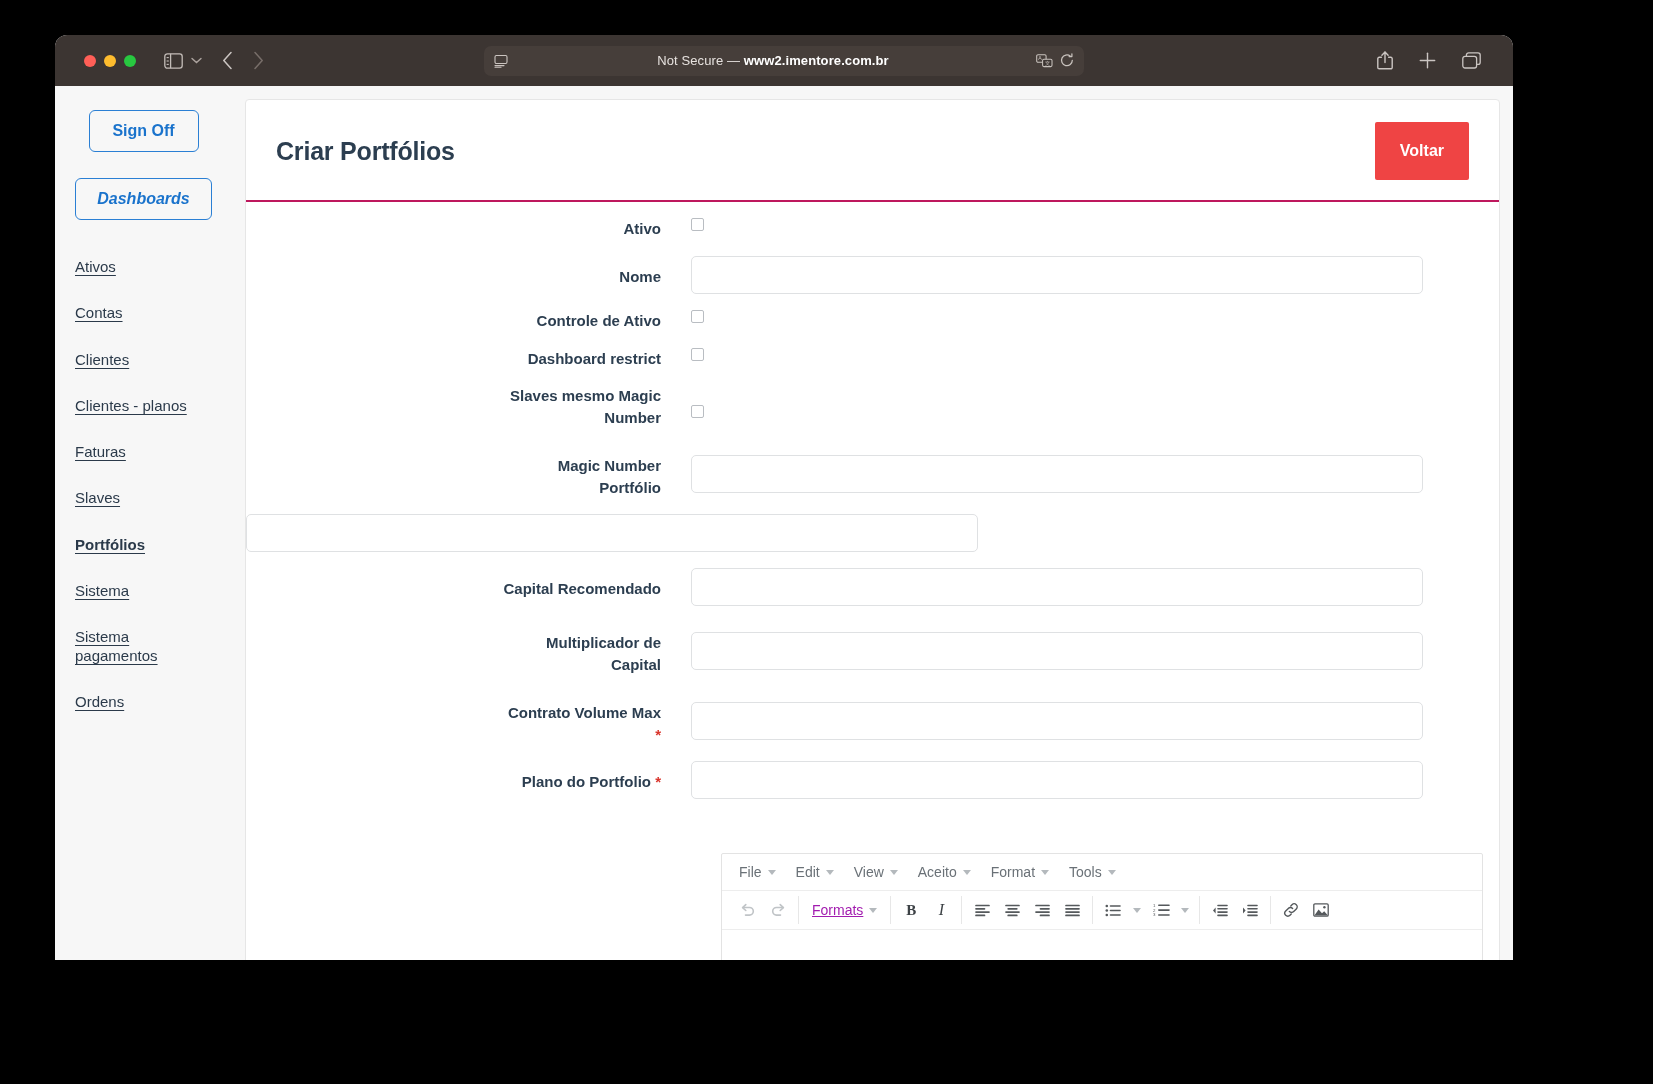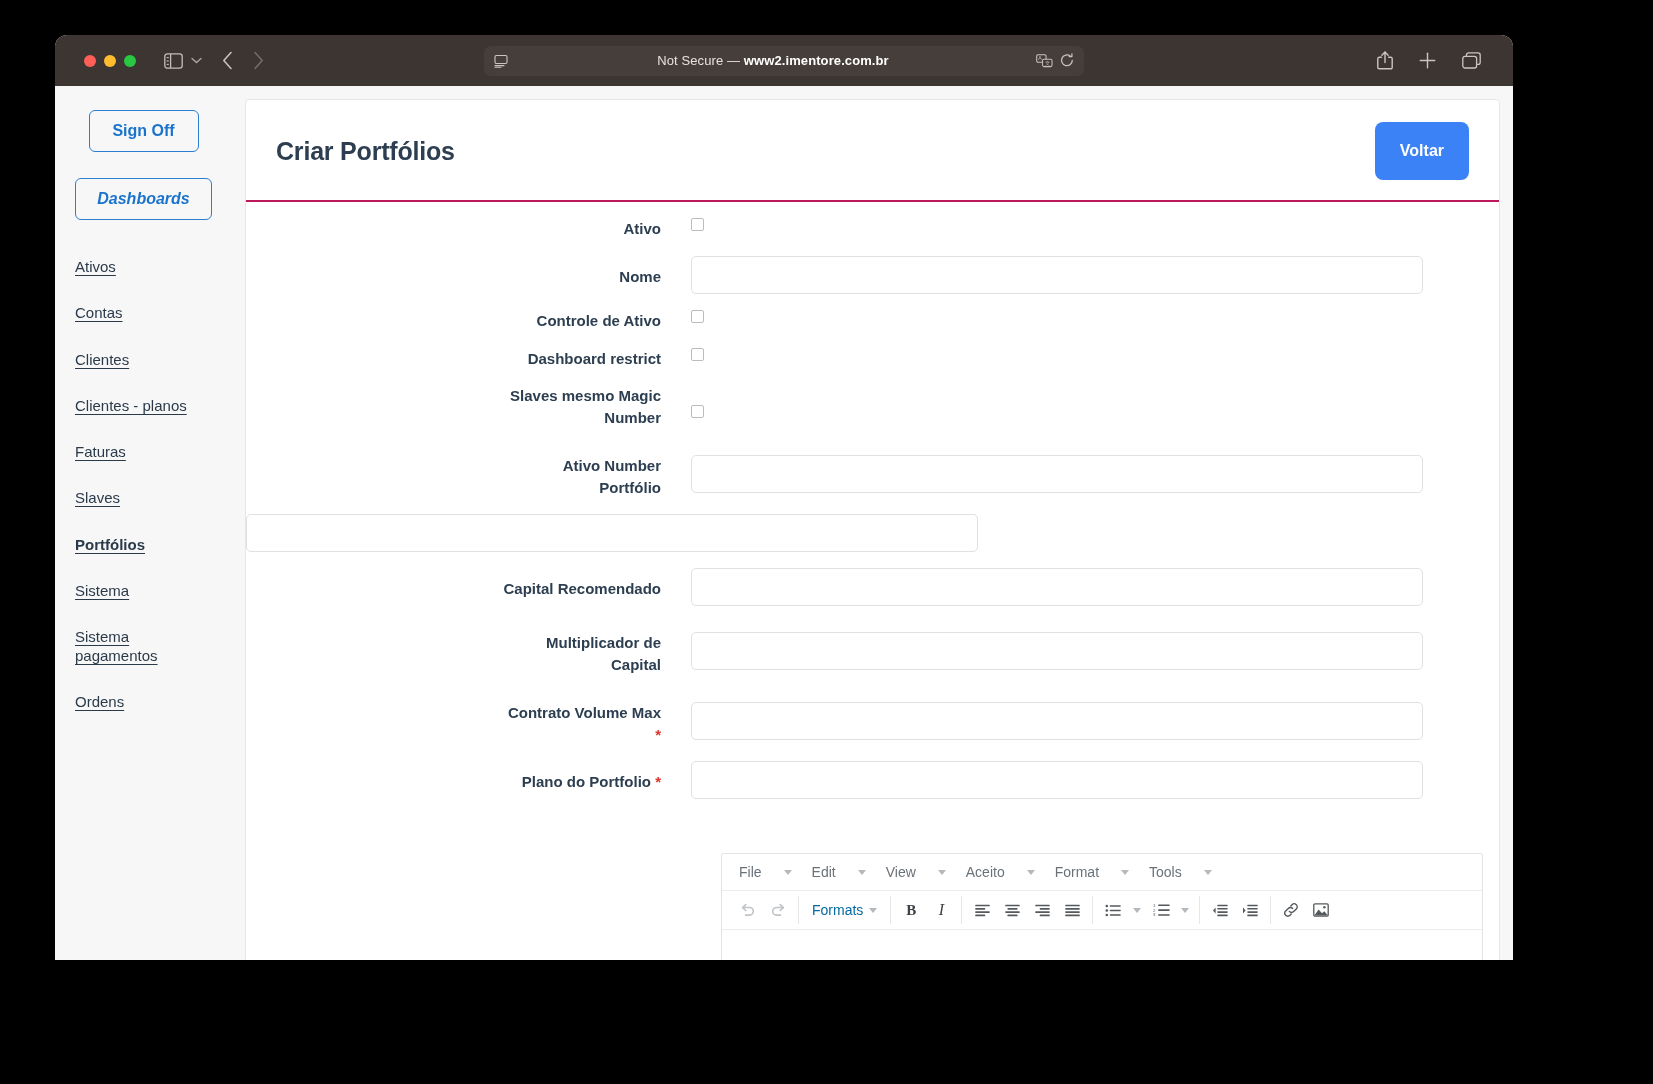--- a/index.html
+++ b/index.html
@@ -145,24 +145,24 @@
     padding: 22px 30px 20px 30px;
     border-bottom: 2px solid #be185d;
   }
   #page-title {
     font-size: 25px;
     font-weight: bold;
     color: #2c3e50;
     letter-spacing: -0.2px;
   }
   #btn-voltar {
-    background: #3b82f6;
+    background: #ef4444;
     color: #fff;
     border: none;
-    border-radius: 8px;
+    border-radius: 2px;
     font-size: 16px;
     font-weight: bold;
     padding: 20px 25px;
     font-family: "Liberation Sans", sans-serif;
     cursor: pointer;
   }
 
   
   #form { padding: 16px 0 0 0; }
   .form-row {
@@ -228,21 +228,21 @@
     border-bottom: 1px solid #ededed;
   }
   .menu-item {
     font-size: 14px;
     color: #6a7177;
     padding: 4px 9px;
     border-radius: 3px;
     cursor: pointer;
     display: flex;
     align-items: center;
-    gap: 22px;
+    gap: 6px;
     font-family: "Liberation Sans", sans-serif;
   }
   .caret {
     width: 0; height: 0;
     border-left: 4px solid transparent;
     border-right: 4px solid transparent;
     border-top: 5px solid #b4b9bd;
     display: inline-block;
   }
   #editor-toolbar {
@@ -264,22 +264,23 @@
     display: flex; align-items: center; justify-content: center;
     color: #55595c;
     cursor: pointer;
     border-radius: 3px;
     font-size: 15px;
   }
   .tbtn.label-btn {
     width: auto;
     padding: 0 8px;
     font-size: 14px;
-    color: #0369a1;
+    color: #a21caf;
     gap: 6px;
+    text-decoration: underline;
   }
   .tbtn.dis { color: #c4c8cb; }
   .tbtn.sm-caret { width: 18px; }
   #editor-body {
     height: 60px;
     background: #fff;
   }
 </style>
 </head>
 <body>
@@ -432,21 +433,21 @@
             <div class="form-label cbx label-2line" style="padding-top:0;width:445px">
               <span style="display:inline-block;max-width:165px">Slaves mesmo Magic Number</span>
             </div>
             <div class="form-control" style="padding-top:20px">
               <span class="chk"></span>
             </div>
           </div>
 
           <div class="form-row">
             <div class="form-label label-2line">
-              <span style="display:inline-block;max-width:135px">Ativo Number Portfólio</span>
+              <span style="display:inline-block;max-width:135px">Magic Number Portfólio</span>
             </div>
             <div class="form-control" style="padding-top:10px">
               <input class="text-input" type="text" value="" style="">
             </div>
           </div>
 
           <div class="form-row">
             <div class="form-control">
               <input class="text-input" type="text" value="" style="">
             </div>

